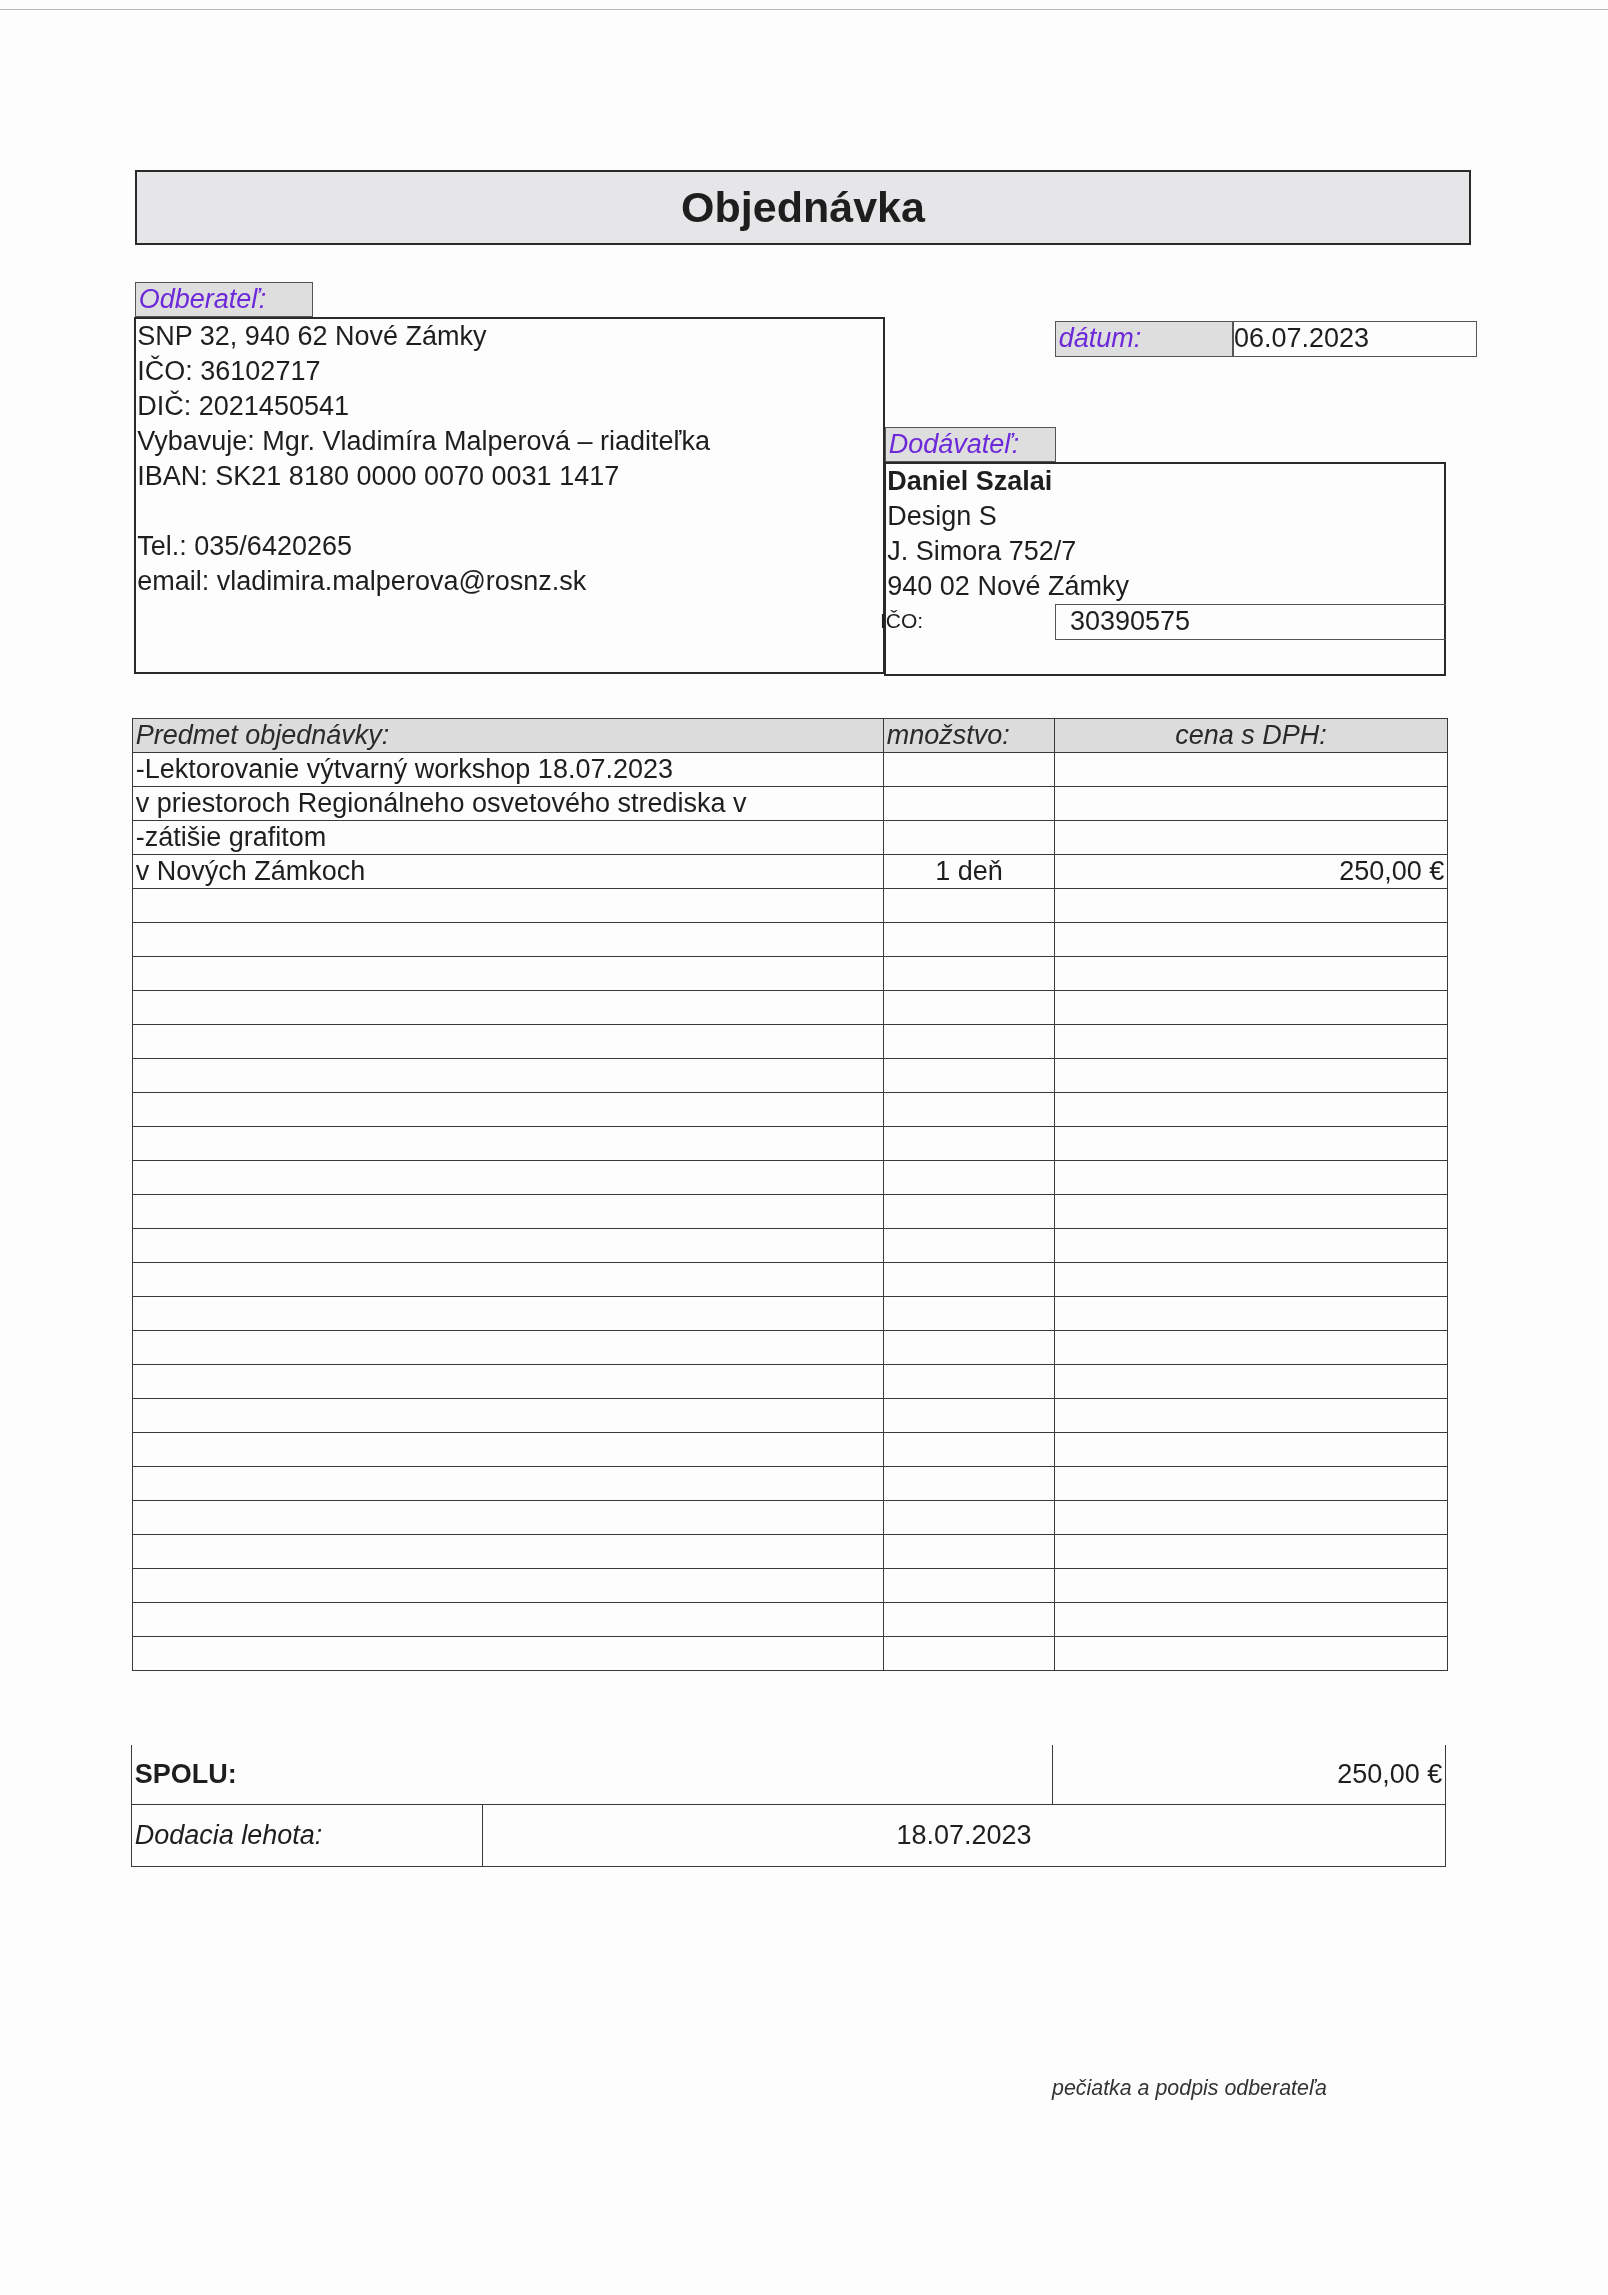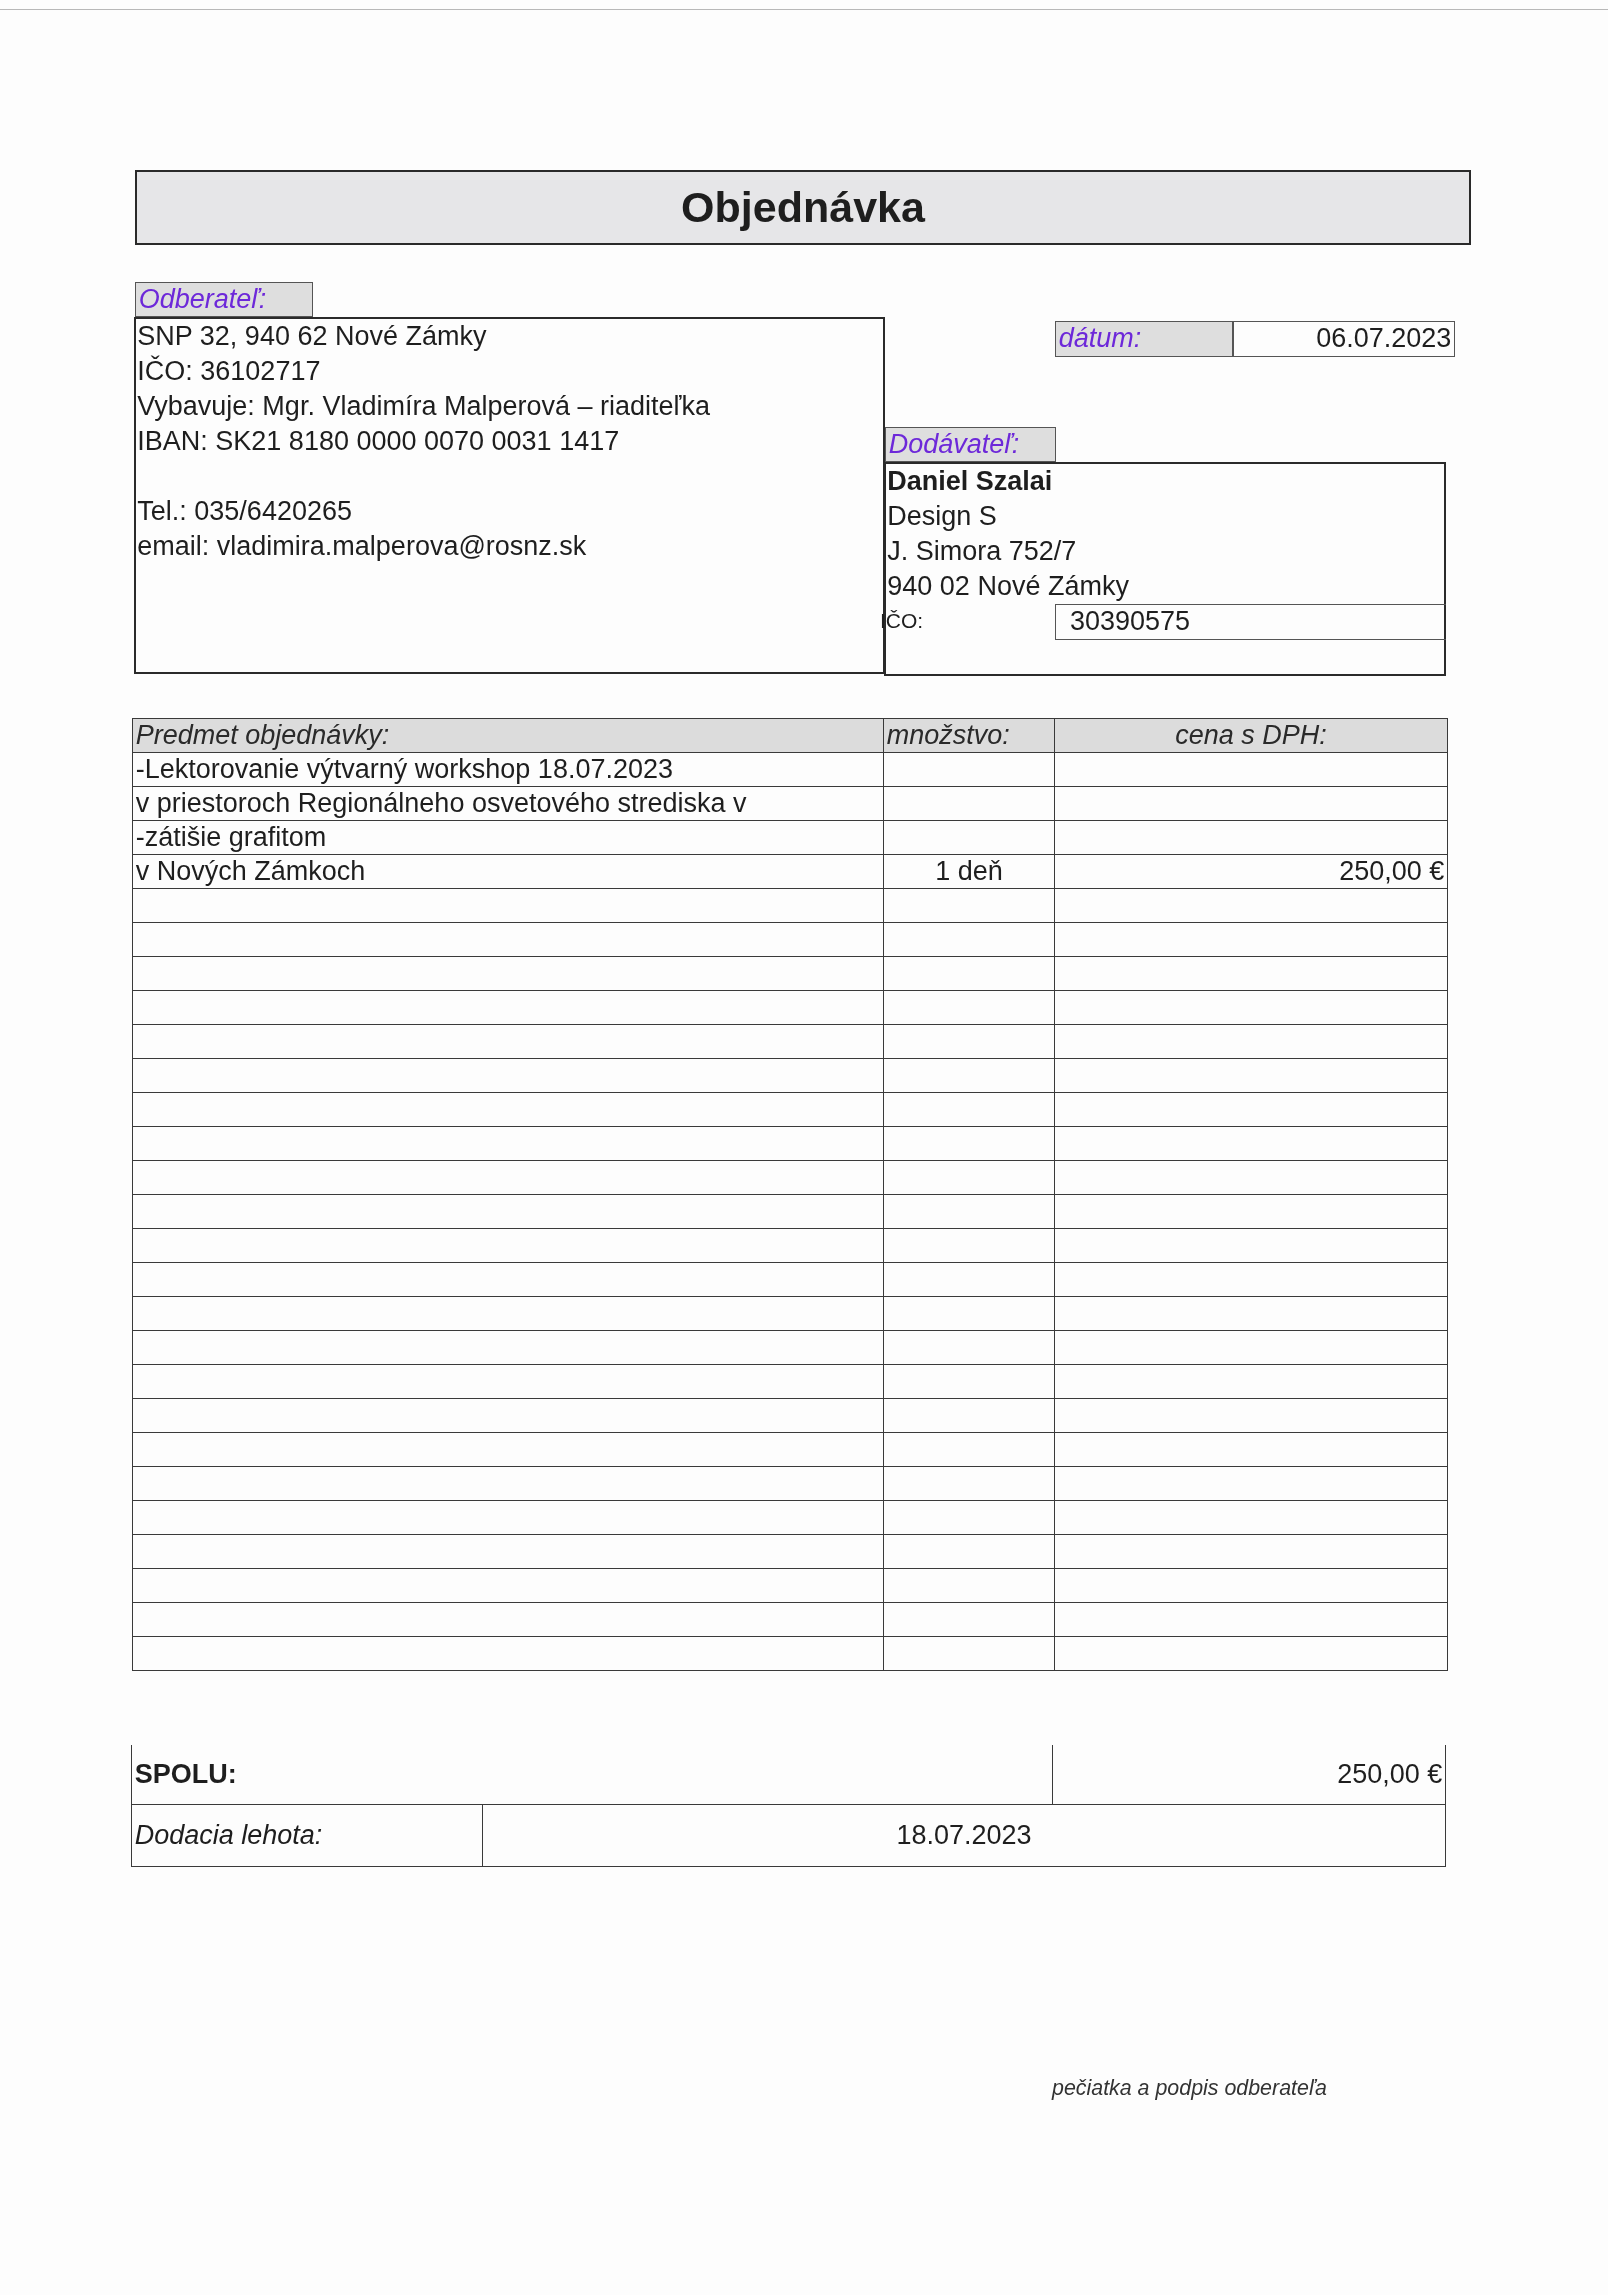--- a/index.html
+++ b/index.html
@@ -15,22 +15,22 @@
   }
   .title-box h1 { margin: 0; font-size: 43px; font-weight: bold; color: #1e1e1e; }
   .label-cell {
     position: absolute; background: #dedede; border: 1.3px solid #555; box-sizing: border-box;
     font-style: italic; font-size: 27px; padding-left: 2.7px; line-height: 32px; color: #6d28d9;
   }
   .box { position: absolute; border: 2px solid #2a2a2a; box-sizing: border-box; }
   .line { font-size: 27px; line-height: 35px; padding-left: 1.3px; white-space: nowrap; }
   .bold { font-weight: bold; }
   .date-value {
-    position: absolute; left: 1233px; top: 321px; width: 222px; height: 36px;
-    border: 1.3px solid #555; box-sizing: border-box; font-size: 27px; text-align: right;
+    position: absolute; left: 1233px; top: 321px; width: 244px; height: 36px;
+    border: 1.3px solid #555; box-sizing: border-box; font-size: 27px; text-align: left;
     padding-right: 2.7px; line-height: 33px;
   }
   .ico-cell {
     position: absolute; left: 1055px; top: 604px; width: 391px; height: 36px;
     border-left: 1.3px solid #555; border-top: 1.3px solid #555; border-bottom: 1.3px solid #555;
     box-sizing: border-box; font-size: 27px; line-height: 33px; padding-left: 14px;
   }
   .sup-ico-label { position: absolute; left: 880px; top: 604px; font-size: 21px; line-height: 33px; }
 
   table.items {
@@ -62,20 +62,21 @@
 <div class="scan-line"></div>
 
 <div class="title-box">
   <h1>Objednávka</h1>
 </div>
 
 <div class="label-cell" style="left:135px;top:282px;width:178px;height:35px;">Odberateľ:</div>
 <div class="box" id="customer-box" style="left:134px;top:317px;width:751px;height:357px;">
     <div class="line">SNP 32, 940 62  Nové Zámky</div>
     <div class="line">IČO: 36102717</div>
+    <div class="line">DIČ: 2021450541</div>
     <div class="line">Vybavuje: Mgr. Vladimíra Malperová – riaditeľka</div>
     <div class="line">IBAN: SK21 8180 0000 0070 0031 1417</div>
     <div class="line">&nbsp;</div>
     <div class="line">Tel.: 035/6420265</div>
     <div class="line">email: vladimira.malperova@rosnz.sk</div>
   </div>
 
 <div class="label-cell" style="left:1055px;top:321px;width:178px;height:36px;">dátum:</div>
 <div class="date-value">06.07.2023</div>
 

